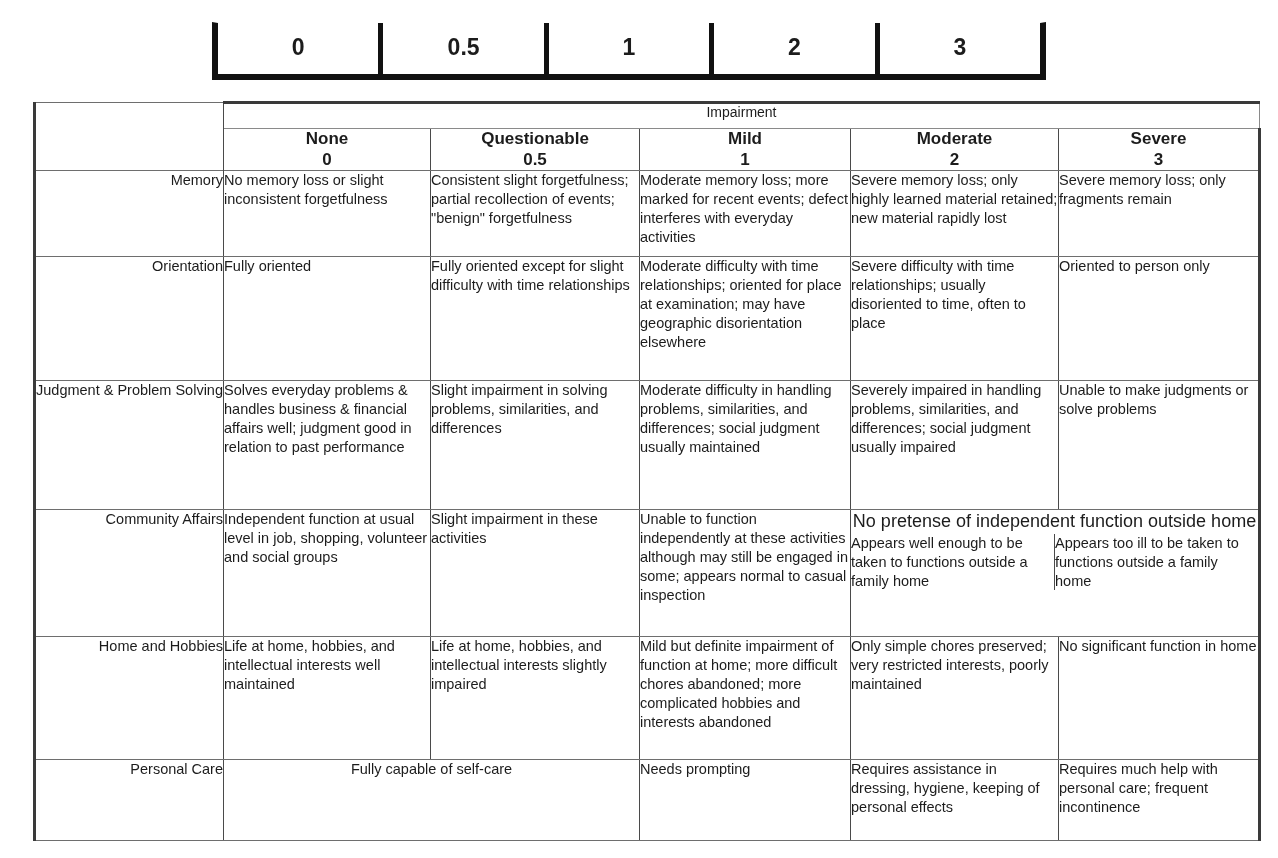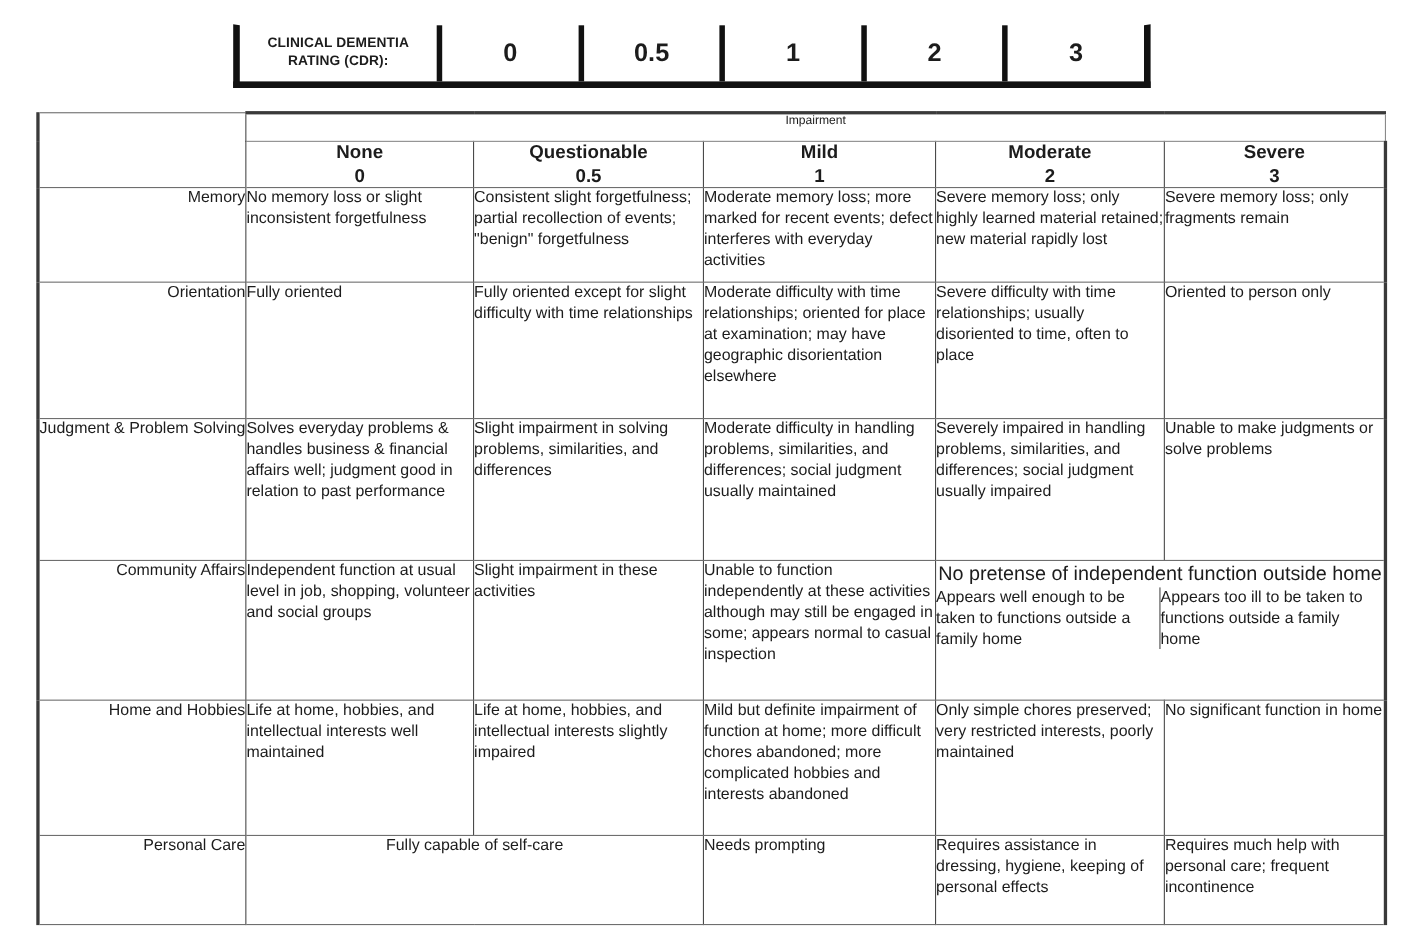--- a/index.html
+++ b/index.html
@@ -98,21 +98,21 @@
     height: 28px;
     border-top: 3px solid #3a3a3a;
     border-bottom: none !important;
   }
 
   .impair-head {
     height: 24px;
     background: #e9e9e9;
     text-align: center;
     vertical-align: middle;
-    font-size: 11px;
+    font-size: 14px;
     font-weight: normal;
     color: #1c1c1c;
     border: 1px solid #8a8a8a !important;
     border-top: 3px solid #3a3a3a !important;
   }
   .level-head {
     height: 38px;
     text-align: center;
     vertical-align: middle;
     font-size: 17px;
@@ -173,26 +173,20 @@
   .nested-sub.divider {
     border-left: 1px solid #4a4a4a;
   }
 
   .row-last .desc { padding-bottom: 2px; }
 </style>
 </head>
 <body>
 
 <div class="cdr-bar">
-  <div class="cdr-label">
-    <span>
-      <span>CLINICAL DEMENTIA</span><br>
-      <span>RATING  (CDR):</span>
-    </span>
-  </div>
   <div class="cdr-score">0</div>
   <div class="cdr-score">0.5</div>
   <div class="cdr-score">1</div>
   <div class="cdr-score">2</div>
   <div class="cdr-score">3</div>
 </div>
 
 <table class="main-table">
   <colgroup>
     <col class="c-cat">

